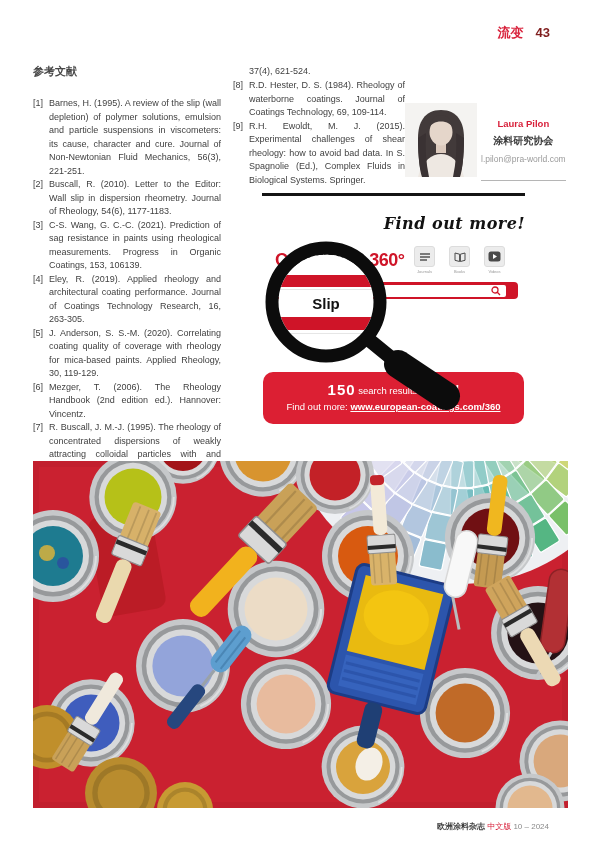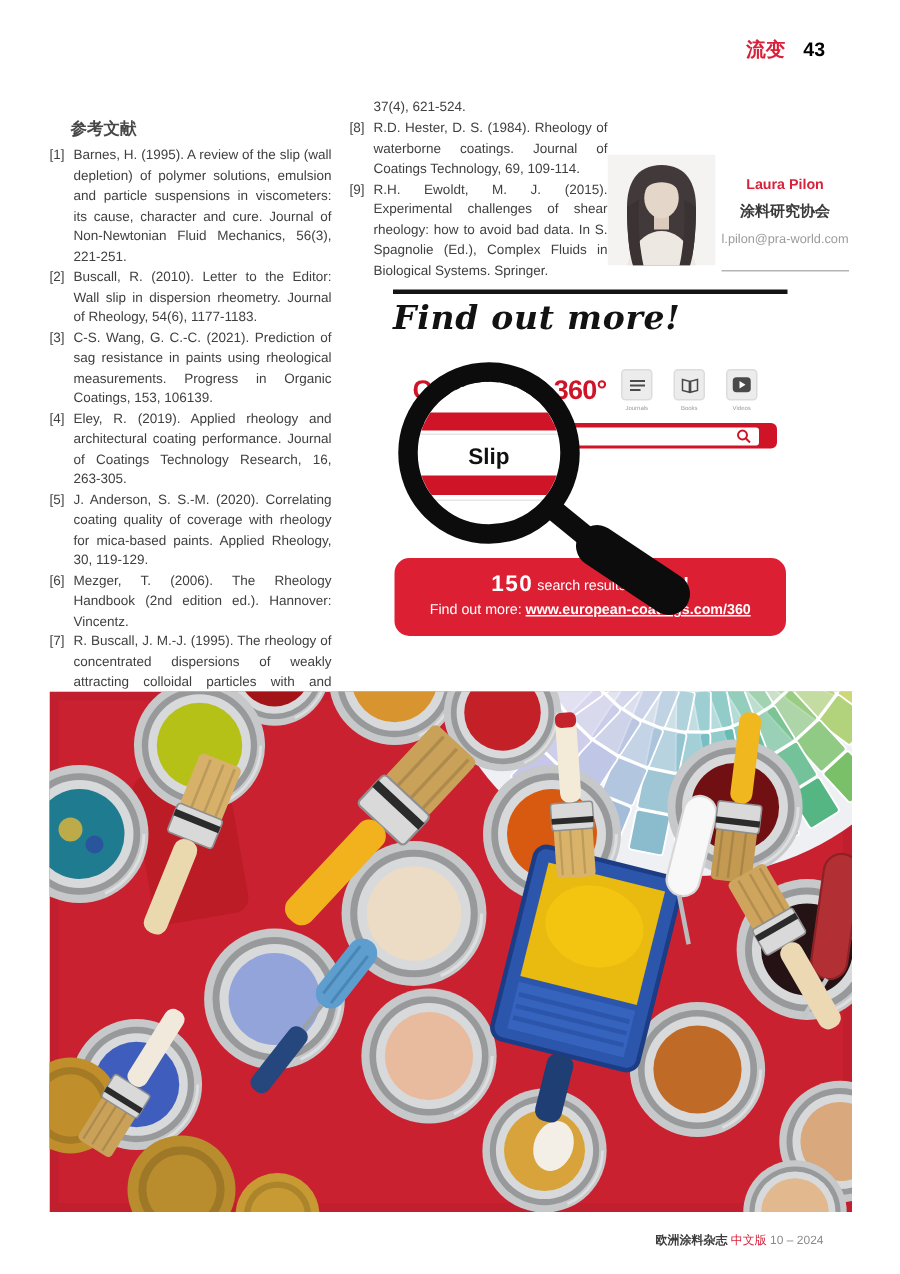--- a/index.html
+++ b/index.html
@@ -8,46 +8,46 @@
     --results-red:#dc1f33;
     --ink:#3a3a3a;
   }
   html,body{margin:0;padding:0;background:#fff;}
   .page{position:relative;width:580px;height:849px;background:#ffffff;overflow:hidden;
         font-family:"Liberation Sans",sans-serif;color:var(--ink);}
 
   
   .header{position:absolute;top:24px;right:30px;display:flex;gap:12px;align-items:baseline;}
   .topic{color:var(--brand-red);font-weight:bold;font-size:13px;}
-  .pagenum{color:#000000;font-size:13px;font-weight:bold;}
-
-  
-  .refs-heading{position:absolute;left:33px;top:64px;margin:14px;font-size:11px;font-weight:bold;color:#474747;}
+  .pagenum{color:#7f1d1d;font-size:13px;font-weight:bold;}
+
+  
+  .refs-heading{position:absolute;left:33px;top:64px;margin:0;font-size:11px;font-weight:bold;color:#474747;}
   .col{position:absolute;font-size:9px;line-height:13.5px;color:#3f3f3f;text-align:justify;}
   .col1{left:33px;top:97px;width:188px;}
   .col2{left:233px;top:65px;width:172px;}
   .carryover{margin-left:16px;margin-bottom:0.5px;}
   .ref-item{display:flex;}
   .ref-num{flex:0 0 16px;}
   .ref-text{flex:1;}
 
   
   .author-photo{position:absolute;left:405px;top:103px;width:72px;height:74px;}
   .author-info{position:absolute;left:481px;top:118px;font-size:9.5px;text-align:center;}
   .author-name{color:var(--brand-red);font-weight:bold;}
   .author-affiliation{color:#3a3a3a;font-weight:bold;margin-top:5px;font-size:10px;}
   .author-email{display:inline-block;color:#9b9b9b;font-size:8.5px;margin-top:6px;
                 border-bottom:1px solid #b5b5b5;padding-bottom:16px;text-decoration:none;}
 
   
   .ad{position:absolute;left:262px;top:193px;width:263px;height:232px;}
   .ad-topline{position:absolute;left:0;top:0;width:100%;height:3px;background:#141414;}
-  .ad-headline{position:absolute;top:6px;left:0;width:100%;text-align:left;
+  .ad-headline{position:absolute;top:21px;left:0;width:100%;text-align:right;
                font-family:"DejaVu Serif",serif;font-style:italic;font-weight:bold;
-               font-size:22px;color:#121212;letter-spacing:0.5px;}
+               font-size:16px;color:#121212;letter-spacing:0.5px;}
   .ad-logo{position:absolute;left:13px;top:57px;font-size:18px;font-weight:bold;
            letter-spacing:-0.5px;color:#1c1c1c;white-space:nowrap;}
   .logo-main{display:inline-block;}
   .logo-main::first-letter{color:var(--ad-red);}
   .logo-suffix{color:var(--ad-red);}
   .ad-nav{position:absolute;left:152px;top:53px;display:flex;gap:14px;}
   .nav-tile{width:21px;text-align:center;}
   .tile-box{width:21px;height:21px;background:#ececec;border:1px solid #dcdcdc;border-radius:3px;
             display:flex;align-items:center;justify-content:center;box-sizing:border-box;}
   .tile-label{font-size:4px;color:#9a9a9a;margin-top:2px;}

